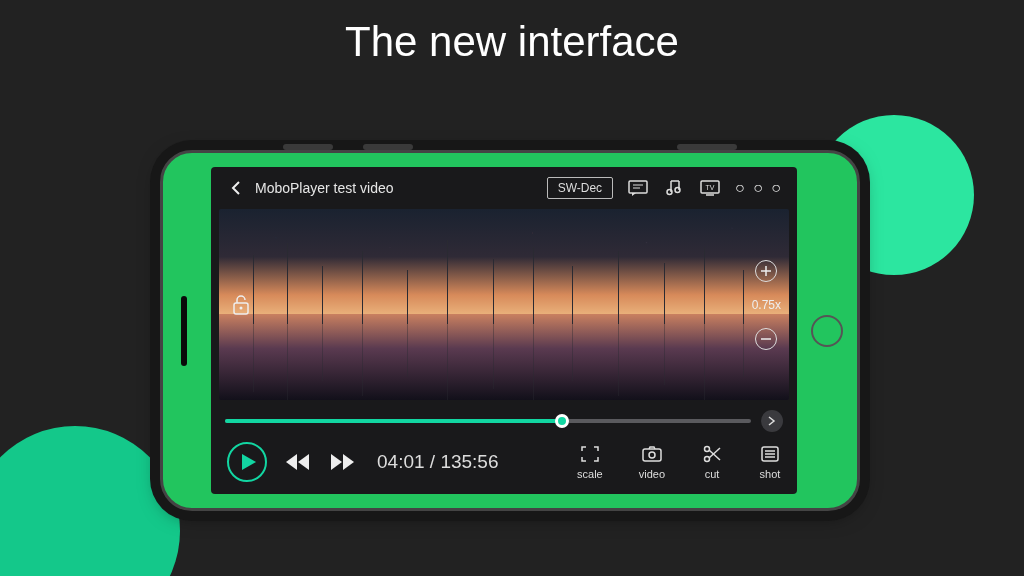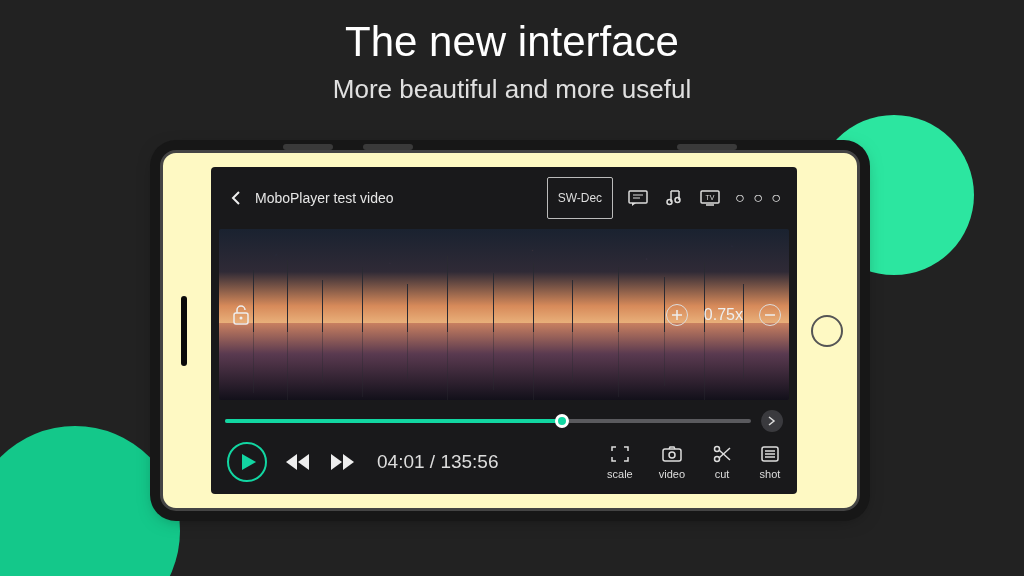--- a/index.html
+++ b/index.html
@@ -17,23 +17,23 @@
   .hdr h2{font-weight:300;font-size:26px;color:#e0e0e0;margin-top:8px;}
 
   .circle{position:absolute;border-radius:50%;z-index:1;}
   .circle-a{width:160px;height:160px;right:50px;top:115px;background:#2ce6a0;}
   .circle-b{width:210px;height:210px;left:-30px;bottom:-60px;background:#14c88a;}
 
   
   .phone{
     position:absolute;left:160px;top:150px;
     width:700px;height:361px;
-    background:#fef9c3;
+    background:#22c55e;
     border:3px solid #444;
-    border-radius:16px;
+    border-radius:32px;
     box-shadow:0 0 0 10px #171717, 0 4px 20px rgba(0,0,0,.6);
     z-index:5;
     display:flex;align-items:center;justify-content:center;
   }
   .phone::before{ 
     content:"";position:absolute;left:18px;top:50%;transform:translateY(-50%);
     width:6px;height:70px;background:#0a0a0a;border-radius:3px;
   }
   .phone::after{ 
     content:"";position:absolute;right:14px;top:50%;transform:translateY(-50%);
@@ -51,21 +51,21 @@
   }
 
   
   .topbar{
     display:flex;align-items:center;gap:14px;padding:10px 14px;font-size:14px;
     color:#e6e6e6;
   }
   .topbar .title{flex:0 0 auto;display:flex;align-items:center;gap:8px;}
   .topbar .spacer{flex:1;}
   .chip{
-    border:1px solid #bbb;padding:13px 10px;font-size:12px;border-radius:2px;
+    border:1px solid #bbb;padding:3px 10px;font-size:12px;border-radius:2px;
     color:#ddd;cursor:pointer;
   }
   .ticon{display:inline-flex;align-items:center;justify-content:center;width:22px;height:22px;cursor:pointer;}
   .dots{letter-spacing:2px;font-size:16px;cursor:pointer;}
 
   
   .video{
     flex:1;position:relative;margin:0 8px;border-radius:2px;overflow:hidden;
     background:linear-gradient(to bottom,#1a2230 0%,#2f2a36 25%,#d78a5a 45%,#e9b07a 55%,#7a4a5a 65%,#1a1620 100%);
   }
@@ -85,21 +85,21 @@
   }
   .mast{position:absolute;bottom:40%;width:1px;background:#2a2a32;}
   .mast::after{content:"";position:absolute;bottom:-100%;left:0;width:1px;height:100%;background:#2a2a32;opacity:.4;}
   .lock{
     position:absolute;left:8px;top:50%;transform:translateY(-50%);
     width:28px;height:28px;display:flex;align-items:center;justify-content:center;
     cursor:pointer;
   }
   .zoomcol{
     position:absolute;right:8px;top:50%;transform:translateY(-50%);
-    display:flex;align-items:center;gap:16px;color:#eee;font-size:16px;
+    display:flex;flex-direction:column;align-items:center;gap:16px;color:#eee;font-size:12px;
   }
   .zbtn{width:22px;height:22px;border:1.5px solid #ddd;border-radius:50%;
     display:flex;align-items:center;justify-content:center;cursor:pointer;font-size:14px;line-height:1;}
 
   
   .progress{
     display:flex;align-items:center;gap:10px;padding:10px 14px 4px;
   }
   .track{
     flex:1;height:4px;background:#5a5a5e;border-radius:2px;position:relative;cursor:pointer;
@@ -121,30 +121,29 @@
   .controls{
     display:flex;align-items:center;gap:18px;padding:6px 16px 12px;
   }
   .play{
     width:40px;height:40px;border:2px solid #12d6a2;border-radius:50%;
     display:flex;align-items:center;justify-content:center;cursor:pointer;
   }
   .play svg{margin-left:3px;}
   .seek{cursor:pointer;display:flex;}
   .time{font-size:19px;color:#ddd;margin-left:4px;}
-  .tools{margin-left:auto;display:flex;gap:26px;}
+  .tools{margin-left:auto;display:flex;gap:36px;}
   .tool{display:flex;flex-direction:column;align-items:center;gap:4px;font-size:11px;color:#ddd;cursor:pointer;}
   .tool .ibox{width:22px;height:20px;display:flex;align-items:center;justify-content:center;}
 </style>
 </head>
 <body>
 
 <div class="hdr">
   <h1>The new interface</h1>
-  <h2>More beautiful and more useful</h2>
 </div>
 
 <div class="circle circle-a"></div>
 <div class="circle circle-b"></div>
 
 <div class="phone">
   <div class="btn-top bt1"></div>
   <div class="btn-top bt2"></div>
   <div class="btn-top bt3"></div>
 

